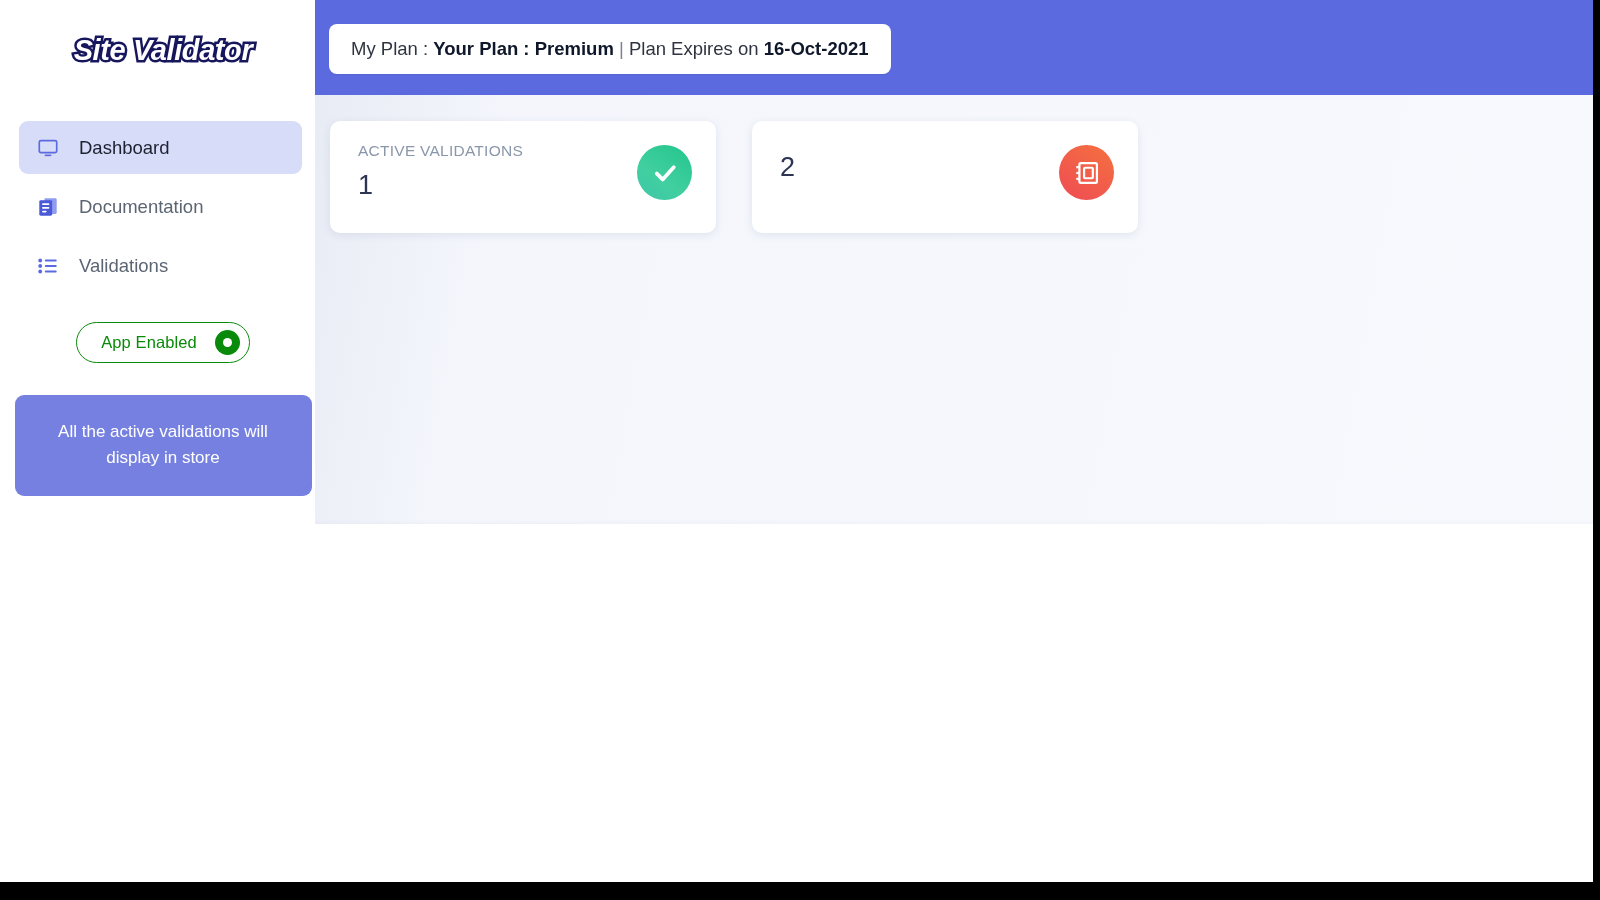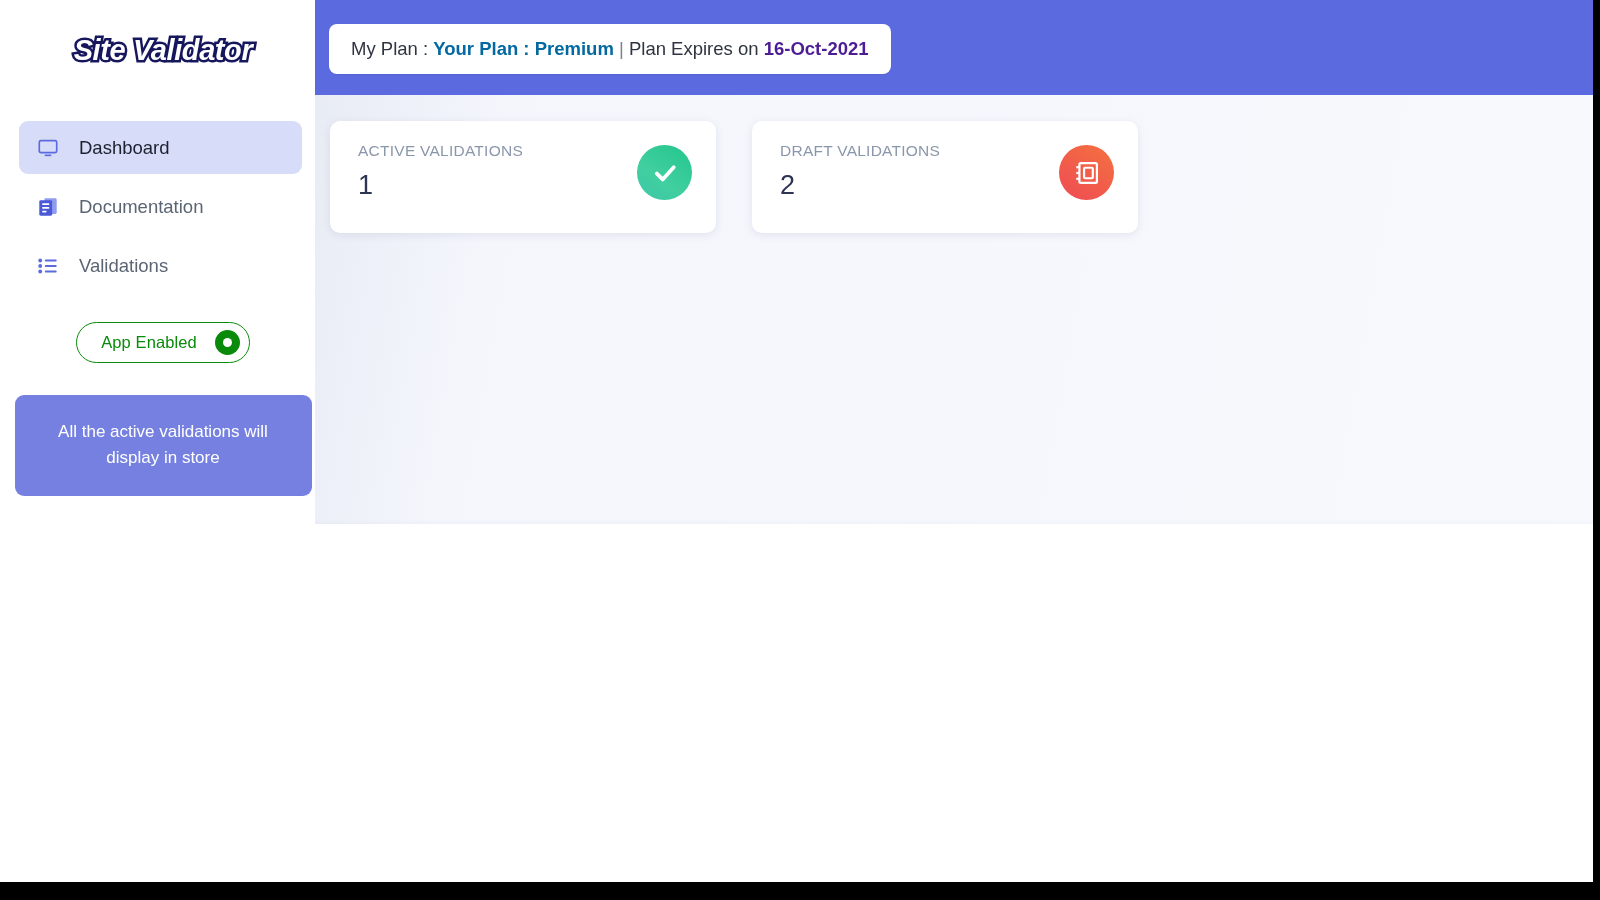--- a/index.html
+++ b/index.html
@@ -130,22 +130,22 @@
   .plan-banner {
     display: inline-block;
     background: #ffffff;
     border-radius: 8px;
     padding: 14px 22px;
     font-size: 18.5px;
     color: #2e3440;
     white-space: nowrap;
     box-shadow: 0 1px 2px rgba(0,0,0,0.06);
   }
-  .plan-strong { color: #0369a1; font-weight: bold; }
-  .plan-date { color: #4c1d95; font-weight: bold; }
+  .plan-strong { color: #0f172a; font-weight: bold; }
+  .plan-date { color: #0f172a; font-weight: bold; }
   .plan-sep { color: #7b8190; }
 
   .cards-row {
     display: flex;
     gap: 36px;
     padding: 26px 0 0 26px;
   }
   .stat-card {
     position: relative;
     flex: 0 0 auto;
@@ -261,21 +261,20 @@
         <div class="stat-label">ACTIVE VALIDATIONS</div>
         <div class="stat-value">1</div>
         <div class="stat-badge badge-green">
           <svg width="28" height="28" viewBox="0 0 24 24" fill="none" stroke="#ffffff" stroke-width="3.2" stroke-linecap="round" stroke-linejoin="round">
             <polyline points="5,12.5 10,17.5 19.5,7"></polyline>
           </svg>
         </div>
       </div>
 
       <div class="stat-card">
-        <div class="stat-label">DRAFT VALIDATIONS</div>
         <div class="stat-value">2</div>
         <div class="stat-badge badge-red">
           <svg width="28" height="28" viewBox="0 0 24 24" fill="none" stroke="#ffffff" stroke-width="1.9">
             <rect x="5.5" y="3.5" width="15" height="17" rx="1.2"></rect>
             <rect x="9.5" y="7.5" width="7.5" height="9" rx="0.8"></rect>
             <line x1="2.8" y1="7" x2="5.5" y2="7"></line>
             <line x1="2.8" y1="12" x2="5.5" y2="12"></line>
             <line x1="2.8" y1="17" x2="5.5" y2="17"></line>
           </svg>
         </div>

